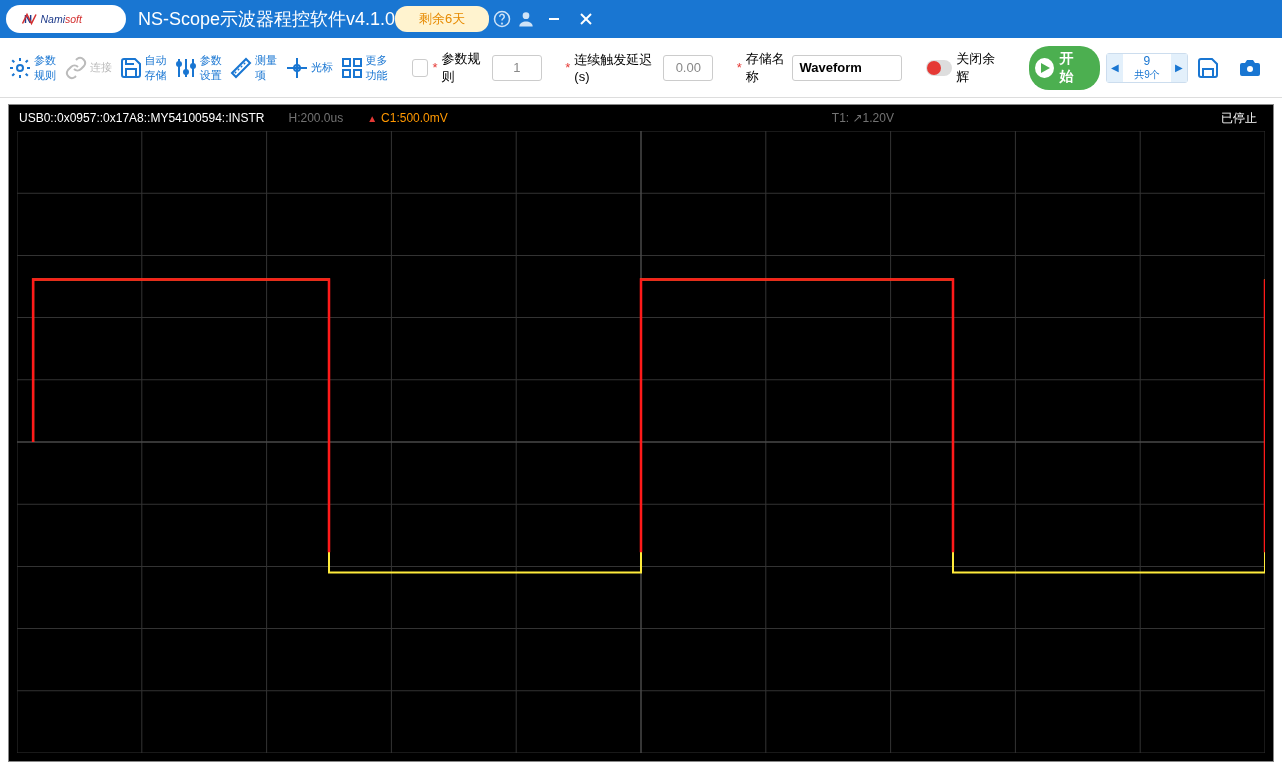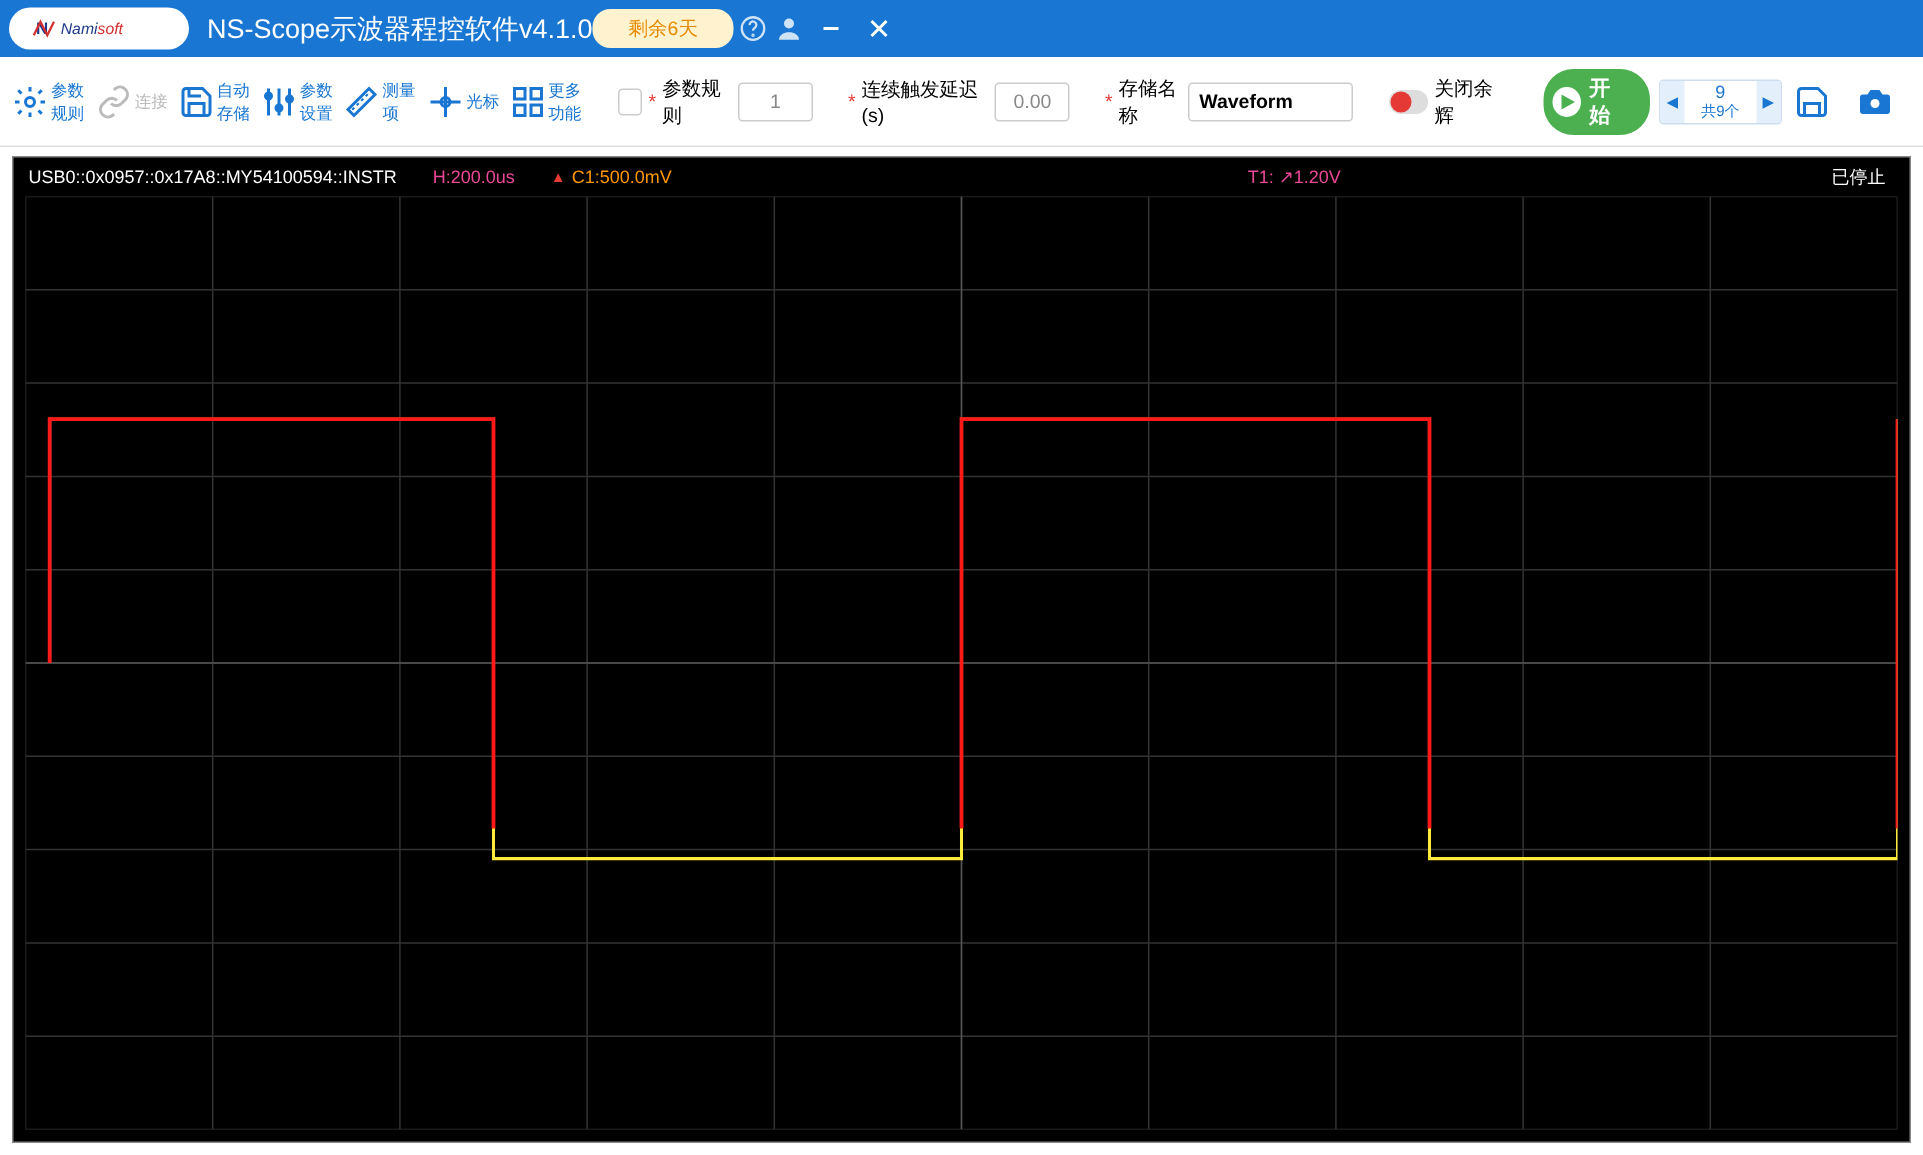--- a/index.html
+++ b/index.html
@@ -39,21 +39,21 @@
 .pager .pmid { width: 48px; text-align: center; font-size: 10px; line-height: 1.1; color:#1976d2; padding: 2px 0;}
 .pager .pmid .pnum { font-size: 12px; }
 .right-tools { margin-left: auto; display:flex; gap:14px; padding-right:10px;}
 .rtool { width: 28px; height: 28px; display:flex; align-items:center; justify-content:center; color:#1976d2; cursor:pointer;}
 
 
 .scope-wrap { padding: 6px 8px 8px 8px; height: calc(100% - 98px); }
 .scope { width: 100%; height: 100%; background: #000; border: 1px solid #888; position: relative; }
 .info-bar { position: absolute; top: 4px; left: 0; right: 0; height: 18px; display: flex; align-items: center; font-size: 12px; padding: 0 10px; gap: 24px; }
 .info-white { color: #fff; }
-.info-green { color: #ec4899; }
+.info-green { color: #737373; }
 .info-yellow { color: #ffeb3b; }
 .info-right { margin-left: auto; color: #fff; padding-right: 6px; }
 .warn-tri { color: #ff9800; display:inline-flex; align-items:center; gap:4px;}
 .warn-tri::before { content:'▲'; color:#e53935; font-size:10px;}
 .plot { position: absolute; top: 26px; left: 8px; right: 8px; bottom: 8px; }
 .grid-svg { width: 100%; height: 100%; }
 </style>
 </head>
 <body>
 

